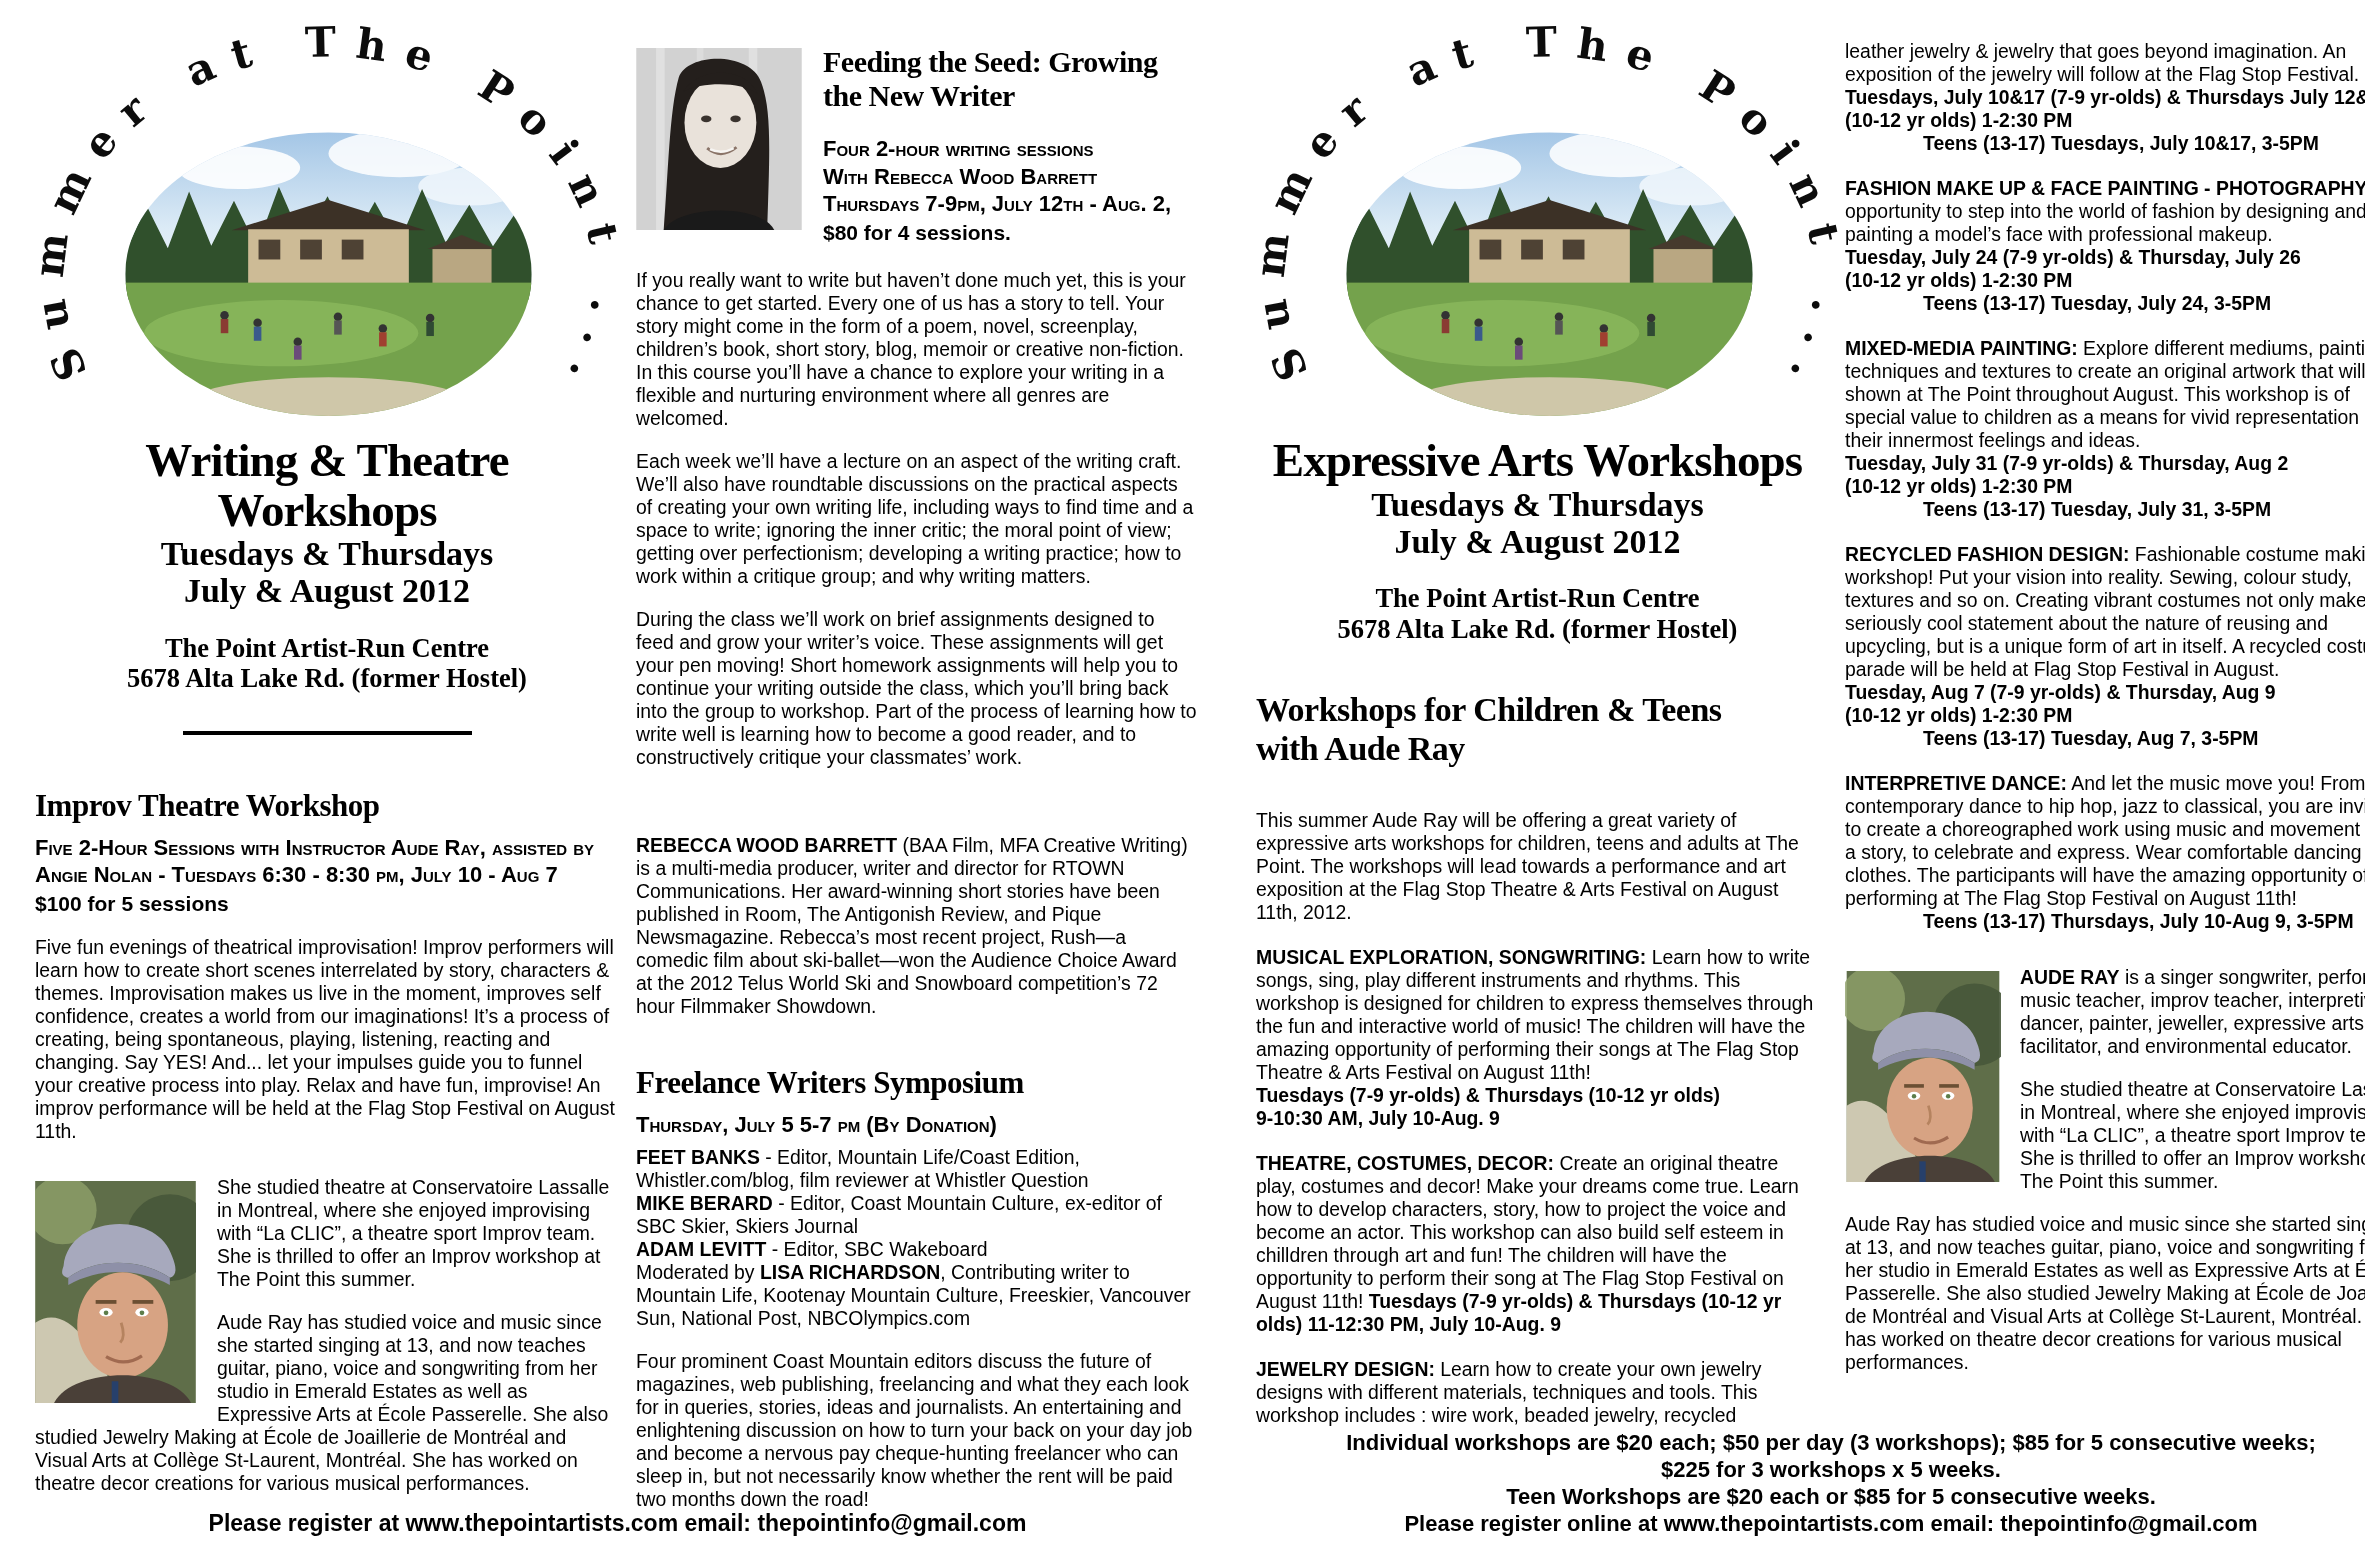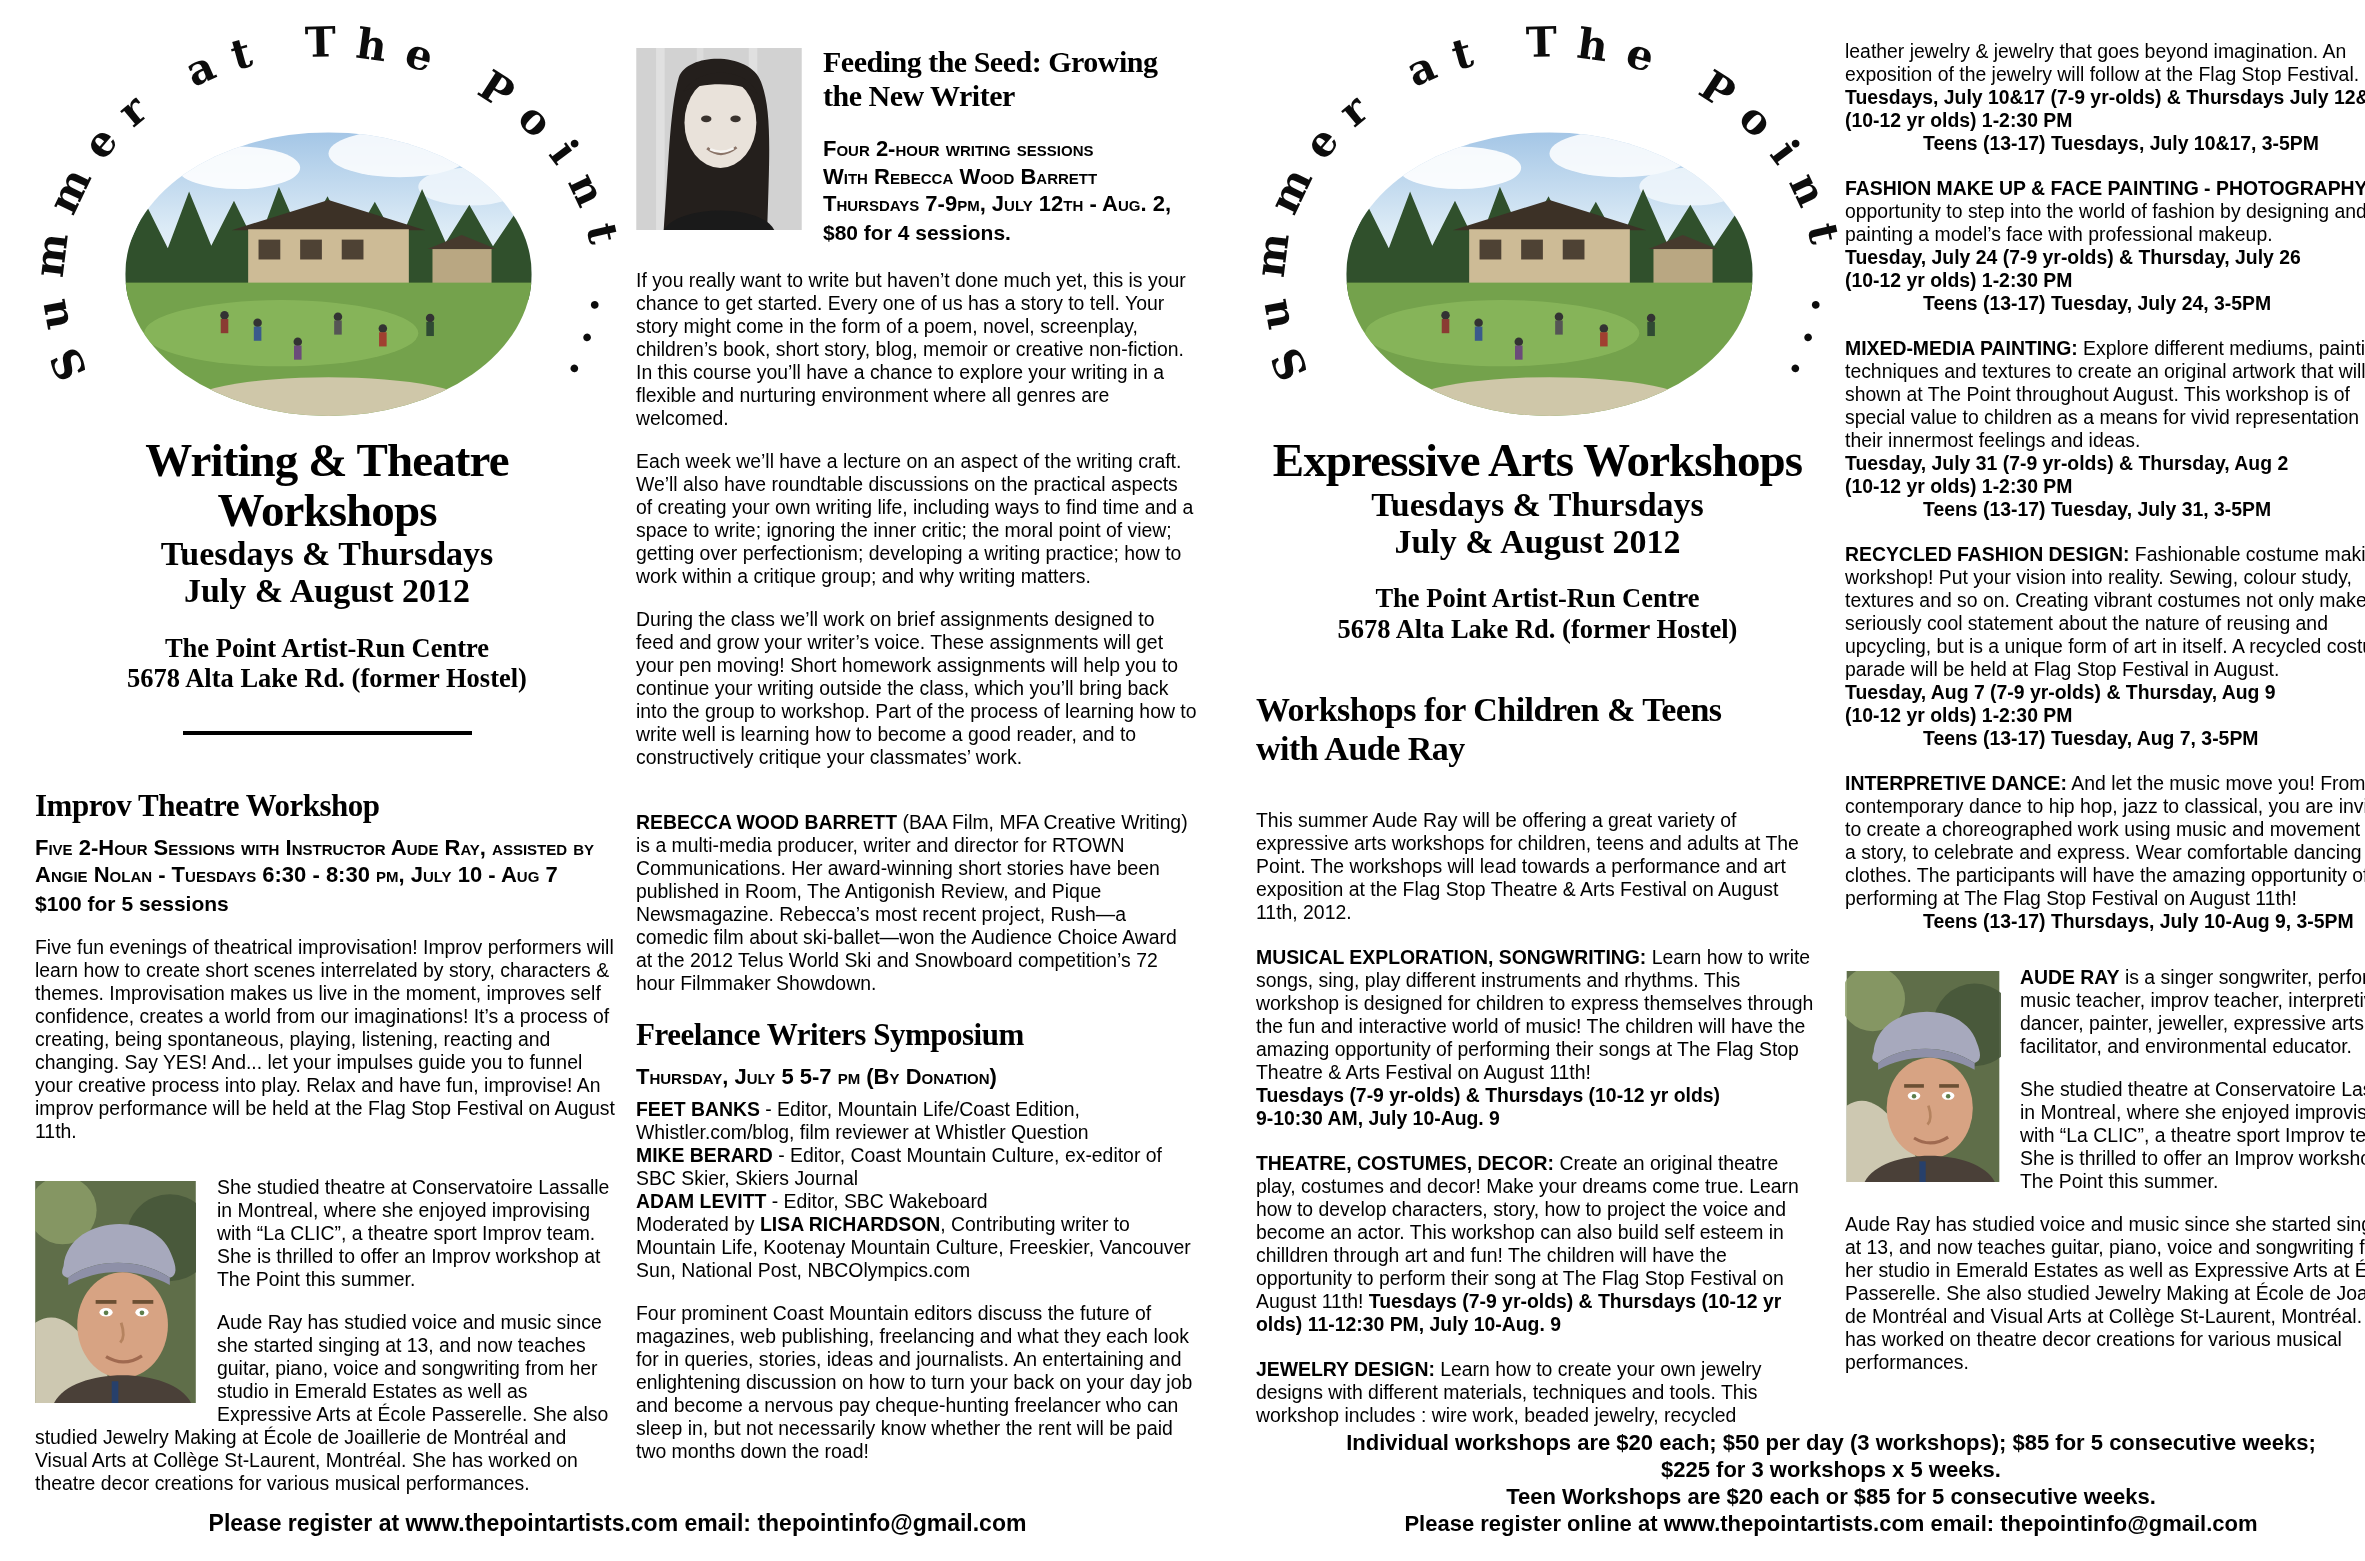--- a/index.html
+++ b/index.html
@@ -152,25 +152,25 @@
       <div class="feed-title serif">Feeding the Seed: Growing the New Writer</div>
       <p class="sc tight" style="margin-top:23px">Four 2-hour writing sessions</p>
       <p class="sc tight">With Rebecca Wood Barrett</p>
       <p class="sc tight">Thursdays 7-9pm, July 12th - Aug. 2,</p>
       <p class="price">$80 for 4 sessions.</p>
     </div>
     <div style="clear:both"></div>
     <p class="body" style="margin-top:24px">If you really want to write but haven’t done much yet, this is your chance to get started. Every one of us has a story to tell. Your story might come in the form of a poem, novel, screenplay, children’s book, short story, blog, memoir or creative non-fiction. In this course you’ll have a chance to explore your writing in a flexible and nurturing environment where all genres are welcomed.</p>
     <p class="body">Each week we’ll have a lecture on an aspect of the writing craft. We’ll also have roundtable discussions on the practical aspects of creating your own writing life, including ways to find time and a space to write; ignoring the inner critic; the moral point of view; getting over perfectionism; developing a writing practice; how to work within a critique group; and why writing matters.</p>
     <p class="body">During the class we’ll work on brief assignments designed to feed and grow your writer’s voice. These assignments will get your pen moving! Short homework assignments will help you to continue your writing outside the class, which you’ll bring back into the group to workshop. Part of the process of learning how to write well is learning how to become a good reader, and to constructively critique your classmates’ work.</p>
-    <p class="body" style="margin-top:42px">
+    <p class="body" style="margin-top:65px">
       <span class="b">REBECCA WOOD BARRETT</span><span> (BAA Film, MFA Creative Writing) is a multi-media producer, writer and director for RTOWN Communications. Her award-winning short stories have been published in Room, The Antigonish Review, and Pique Newsmagazine.  Rebecca’s most recent project, Rush—a comedic film about ski-ballet—won the Audience Choice Award at the 2012 Telus World Ski and Snowboard competition’s 72 hour Filmmaker Showdown.</span>
     </p>
 
-    <div class="sec-title serif" style="margin-top:22px">Freelance Writers Symposium</div>
+    <div class="sec-title serif" style="margin-top:47px">Freelance Writers Symposium</div>
     <p class="sc">Thursday, July 5  5-7 pm  (By Donation)</p>
     <div style="margin-top:8px">
       <p class="body tight"><span class="b">FEET BANKS</span><span> - Editor, Mountain Life/Coast Edition, Whistler.com/blog, film reviewer at Whistler Question</span></p>
       <p class="body tight"><span class="b">MIKE BERARD</span><span> - Editor, Coast Mountain Culture, ex-editor of SBC Skier, Skiers Journal</span></p>
       <p class="body tight"><span class="b">ADAM LEVITT</span><span> - Editor, SBC Wakeboard</span></p>
       <p class="body tight"><span>Moderated by </span><span class="b">LISA RICHARDSON</span><span>, Contributing writer to Mountain Life, Kootenay Mountain Culture, Freeskier, Vancouver Sun, National Post, NBCOlympics.com</span></p>
     </div>
     <p class="body">Four prominent Coast Mountain editors discuss the future of magazines, web publishing, freelancing and what they each look for in queries, stories, ideas and journalists. An entertaining and enlightening discussion on how to turn your back on your day job and become a nervous pay cheque-hunting freelancer who can sleep in, but not necessarily know whether the rent will be paid two months down the road!</p>
   </div>
 

